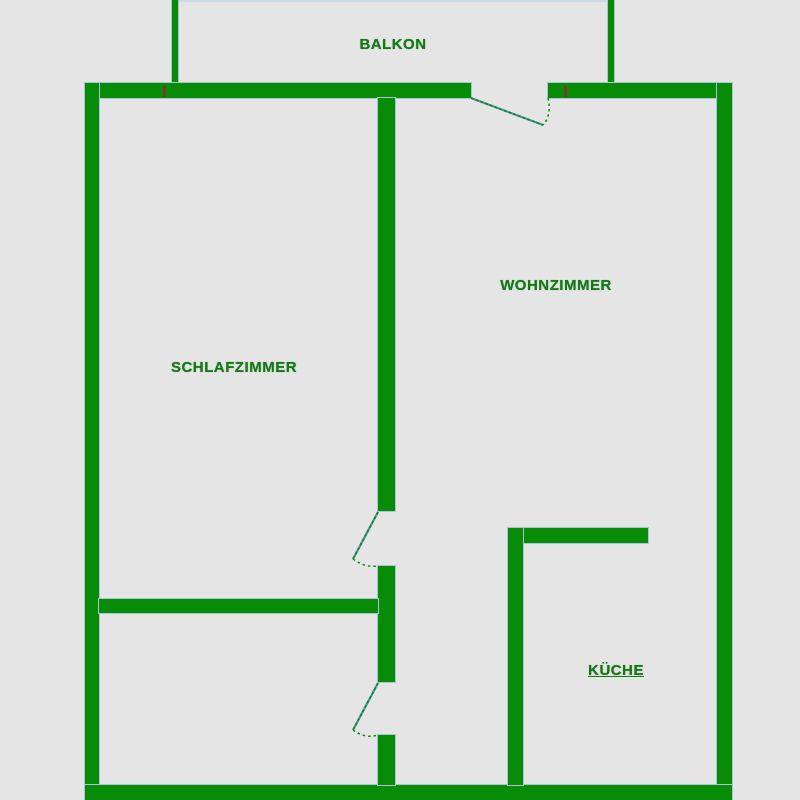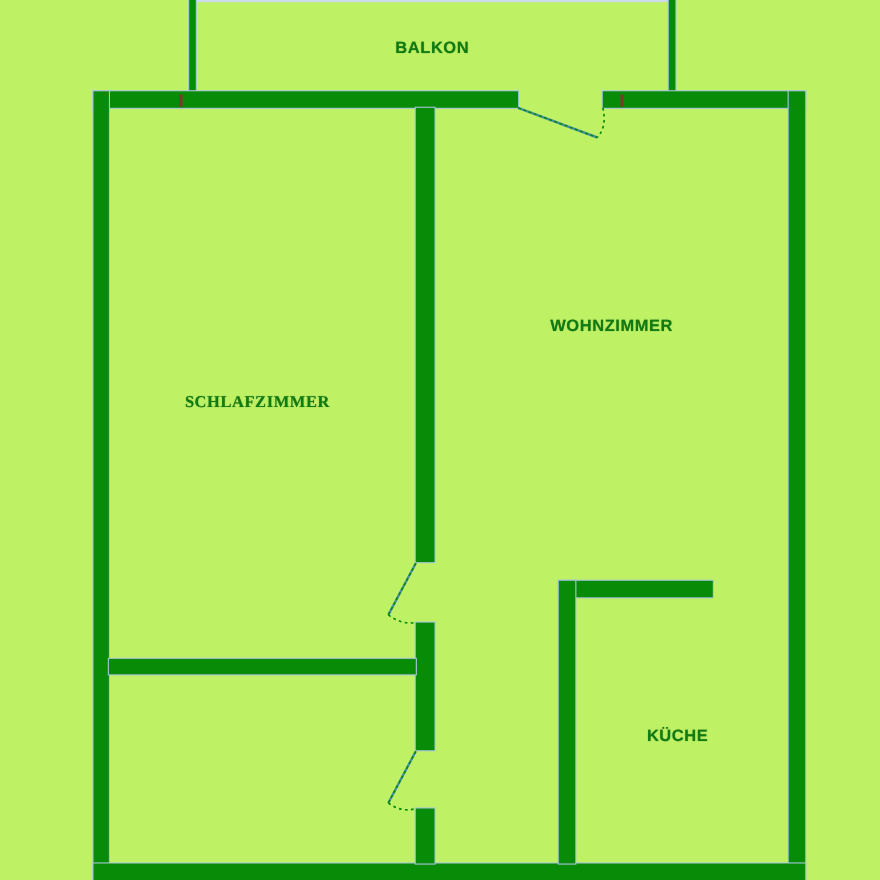--- a/index.html
+++ b/index.html
@@ -5,21 +5,21 @@
   html, body {
     margin: 0;
     padding: 0;
     background: #ffffff;
     font-family: "Liberation Sans", sans-serif;
   }
   #plan {
     position: relative;
     width: 800px;
     height: 800px;
-    background: #bef264;
+    background: #e5e5e5;
     overflow: hidden;
   }
   .wall {
     position: absolute;
     background: var(--wall, #088c08);
     box-shadow: 0 0 0 1px var(--edge, #a8c4da);
   }
   .rail {
     position: absolute;
     background: var(--balcony_rail, #ccdbe9);
@@ -101,20 +101,20 @@
     <line class="leaf-dash" x1="378" y1="512" x2="353" y2="559"></line>
     <path class="swing-arc" d="M 353,559 Q 365,568 378,566"></path>
 
     <line class="leaf-core" x1="378" y1="683" x2="353" y2="730"></line>
     <line class="leaf-dash" x1="378" y1="683" x2="353" y2="730"></line>
     <path class="swing-arc" d="M 353,730 Q 365,739 378,735"></path>
   </svg>
 
   <div class="room-label" style="left:343px; top:31px;  width:100px;">BALKON</div>
 
-  <div class="room-label" style="left:476px; top:284px; width:160px;text-align:center;">WOHNZIMMER</div>
+  <div class="room-label" style="left:476px; top:272px; width:160px;text-align:center;">WOHNZIMMER</div>
 
-  <div class="room-label" style="left:144px; top:354px; width:180px;font-family:Liberation Serif, serif;">SCHLAFZIMMER</div>
+  <div class="room-label" style="left:144px; top:354px; width:180px;">SCHLAFZIMMER</div>
 
-  <div class="room-label" style="left:566px; top:657px; width:100px;">KÜCHE</div>
+  <div class="room-label" style="left:566px; top:657px; width:100px;text-decoration:underline;">KÜCHE</div>
 
 
 </div>
 
 </body></html>

